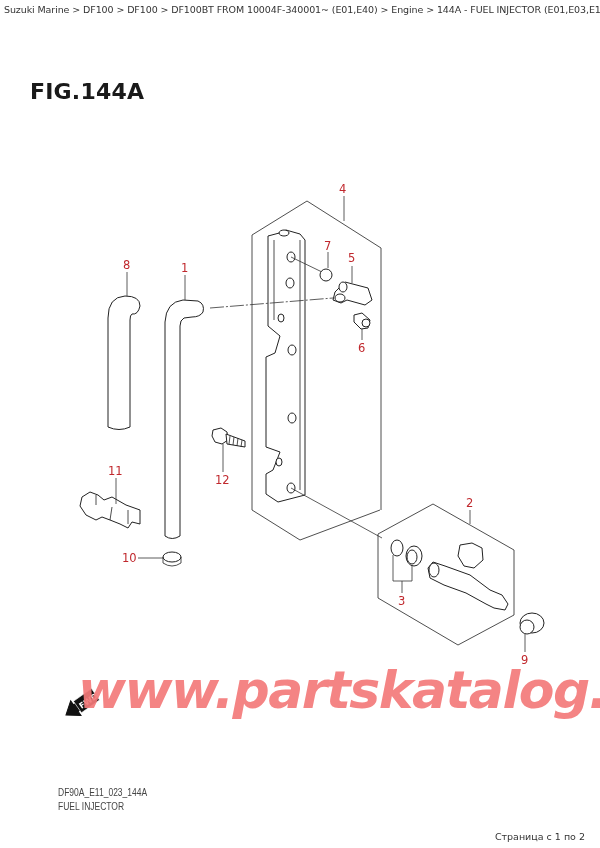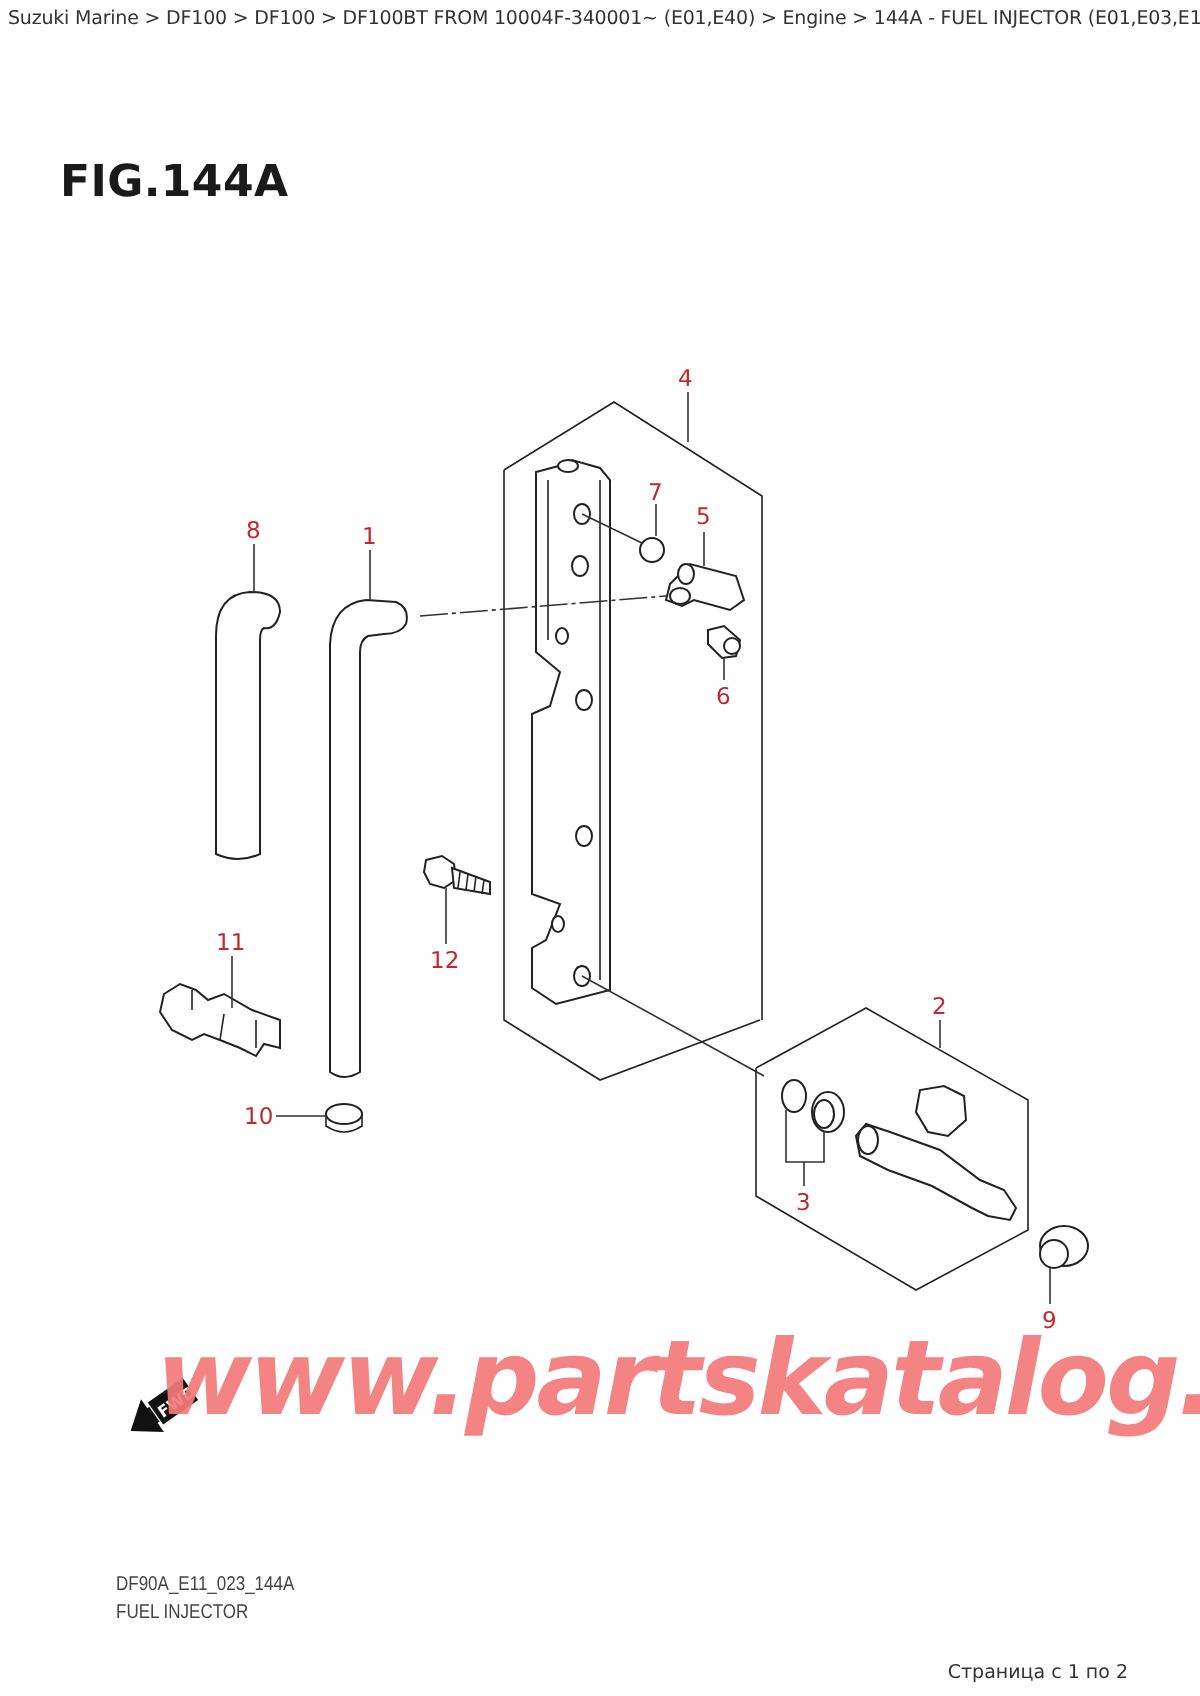--- a/index.html
+++ b/index.html
@@ -7,21 +7,21 @@
   .breadcrumb { position:absolute; left:4px; top:4px; font-size:9.5px; color:#333; white-space:nowrap; letter-spacing:-0.1px; }
   .fig-title { position:absolute; left:30px; top:52px; font-size:22px; font-weight:bold; color:#1a1a1a; font-family:"DejaVu Sans", sans-serif; letter-spacing:0.2px;margin-top:27px; }
   svg.diagram { position:absolute; left:0; top:0; }
   .callout { fill:#c0282d; font-family:"DejaVu Sans", sans-serif; font-size:11.5px; }
   .part { fill:#fff; stroke:#222; stroke-width:1; }
   .thin { fill:none; stroke:#222; stroke-width:0.8; }
   .leader { fill:none; stroke:#333; stroke-width:0.8; }
   .watermark { position:absolute; left:78px; top:660px; font-family:"DejaVu Sans", sans-serif; font-weight:bold; font-style:italic; font-size:52px; color:#f47a7a; letter-spacing:-1.5px; white-space:nowrap; opacity:0.92; }
   .footer-code { position:absolute; left:58px; top:787px; font-family:"Liberation Sans Narrow","Liberation Sans", sans-serif; font-size:10px; color:#444; transform:scaleX(0.85); transform-origin:left; }
   .footer-name { position:absolute; left:58px; top:801px; font-family:"Liberation Sans", sans-serif; font-size:10px; color:#444; transform:scaleX(0.85); transform-origin:left; }
-  .page-indicator { position:absolute; right:36px; top:831px; font-size:9.5px; color:#333;text-align:center; }
+  .page-indicator { position:absolute; right:15px; top:831px; font-size:9.5px; color:#333;text-align:center; }
 </style>
 </head>
 <body>
 
 <div class="breadcrumb">Suzuki Marine &gt; DF100 &gt; DF100 &gt; DF100BT FROM 10004F-340001~ (E01,E40) &gt; Engine &gt; 144A - FUEL INJECTOR (E01,E03,E11)</div>
 <div class="fig-title">FIG.144A</div>
 
 <svg class="diagram" width="600" height="848" viewBox="0 0 600 848">
 
   <g>

